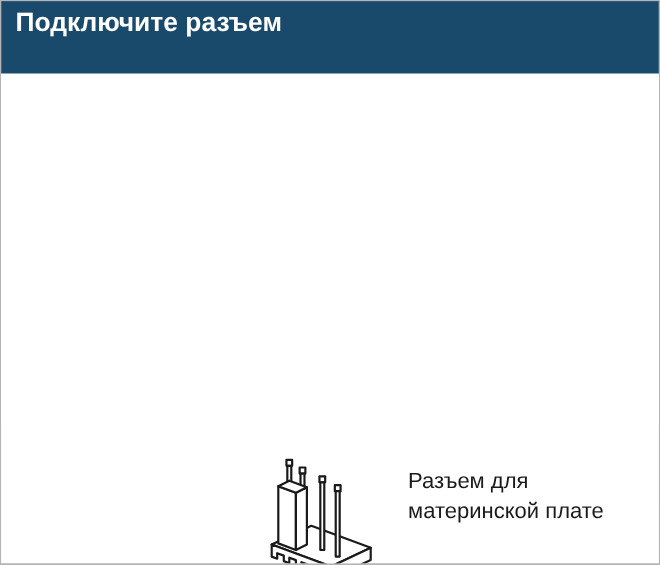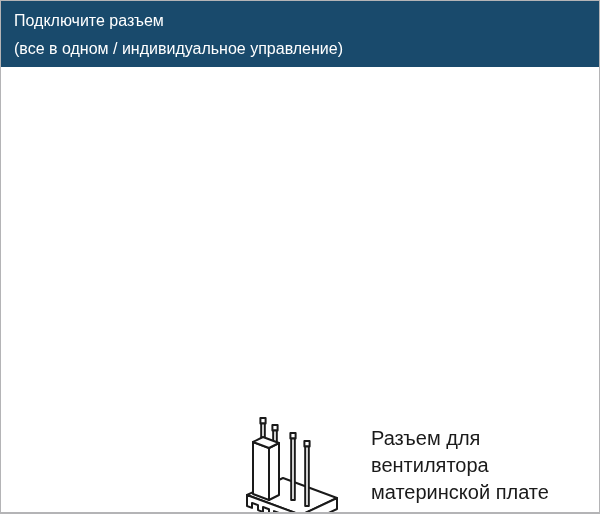--- a/index.html
+++ b/index.html
@@ -15,22 +15,22 @@
     font-family: "Liberation Sans", sans-serif;
   }
   .header {
     width: 100%;
     height: 66px;
     background: #194a6c;
     color: #ffffff;
     padding: 6px 10px 0 13px;
   }
   .header .title-line {
-    font-size: 16px;
-    font-weight: normal;
+    font-size: 24px;
+    font-weight: bold;
     line-height: 28px;
     white-space: nowrap;
   }
   .body {
     position: relative;
     width: 100%;
     height: 319px;
     background: #ffffff;
   }
   .illustration {
@@ -49,21 +49,20 @@
     font-weight: normal;
   }
 </style>
 </head>
 <body>
 
 <div class="frame">
 
   <div class="header">
     <div class="title-line">Подключите разъем</div>
-    <div class="title-line">(все в одном / индивидуальное управление)</div>
   </div>
 
   <div class="body">
 
     <svg class="illustration" width="100" height="115" viewBox="0 0 100 115" xmlns="http://www.w3.org/2000/svg">
       <g fill="#ffffff" stroke-width="2" stroke-linejoin="round" stroke-linecap="round" stroke="#1A1A1A">
 
         <path d="M2,79 L56,99 L92,82 L38,62 Z"></path>
 
         <path d="M2,79 L2,90 L7,91.9 L7,86.9 L13,89.1 L13,94.1 L18,96 L18,91 L24,93.2 L24,98.2
@@ -85,18 +84,17 @@
         <rect x="45.4" y="17" width="5.2" height="5.5"></rect>
         <rect x="46.2" y="22.5" width="3.6" height="61.5"></rect>
 
         <rect x="59.4" y="25" width="5.2" height="5.5"></rect>
         <rect x="60.2" y="30.5" width="3.6" height="59.5"></rect>
       </g>
     </svg>
 
     <div class="caption">
       <div>Разъем для</div>
-      <div>вентилятора</div>
       <div>материнской плате</div>
     </div>
 
   </div>
 </div>
 
 </body></html>

